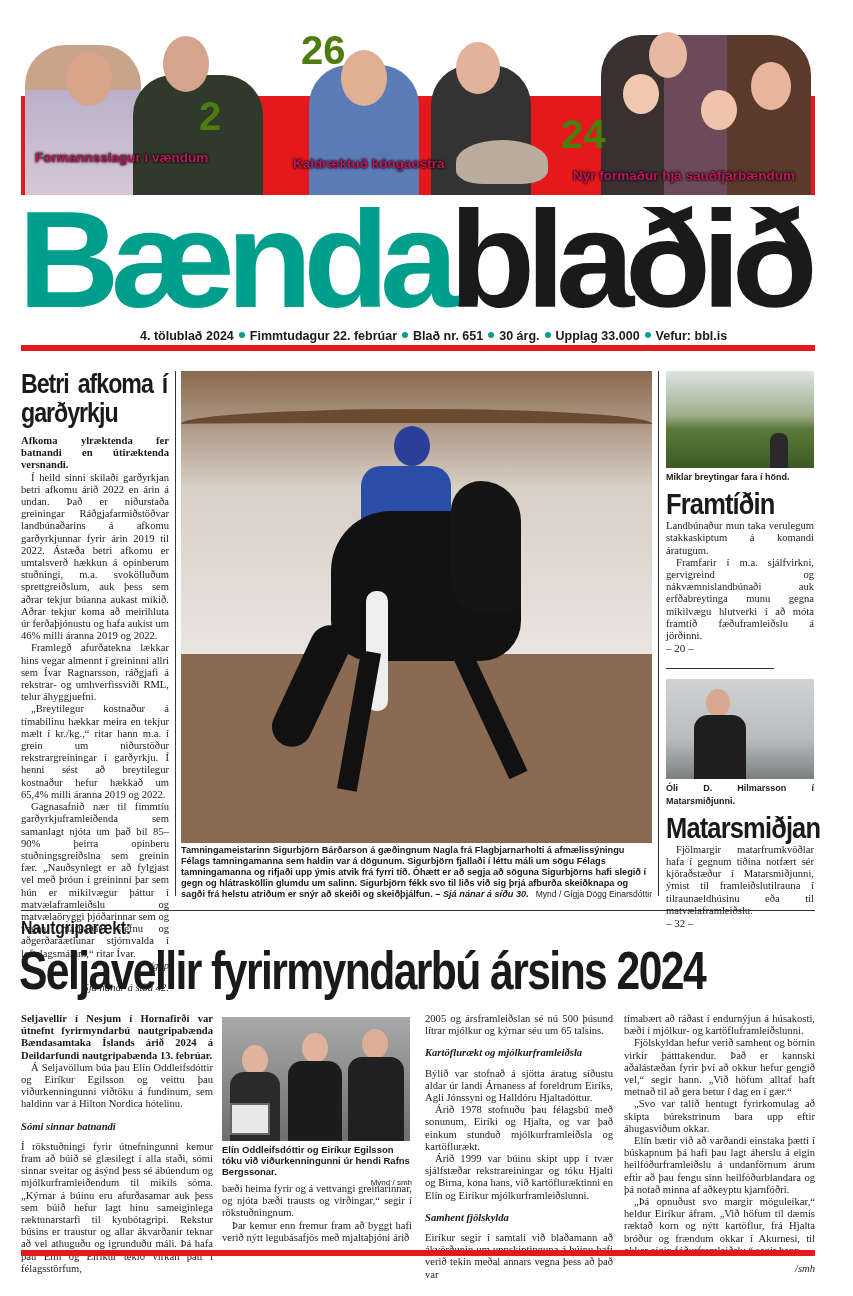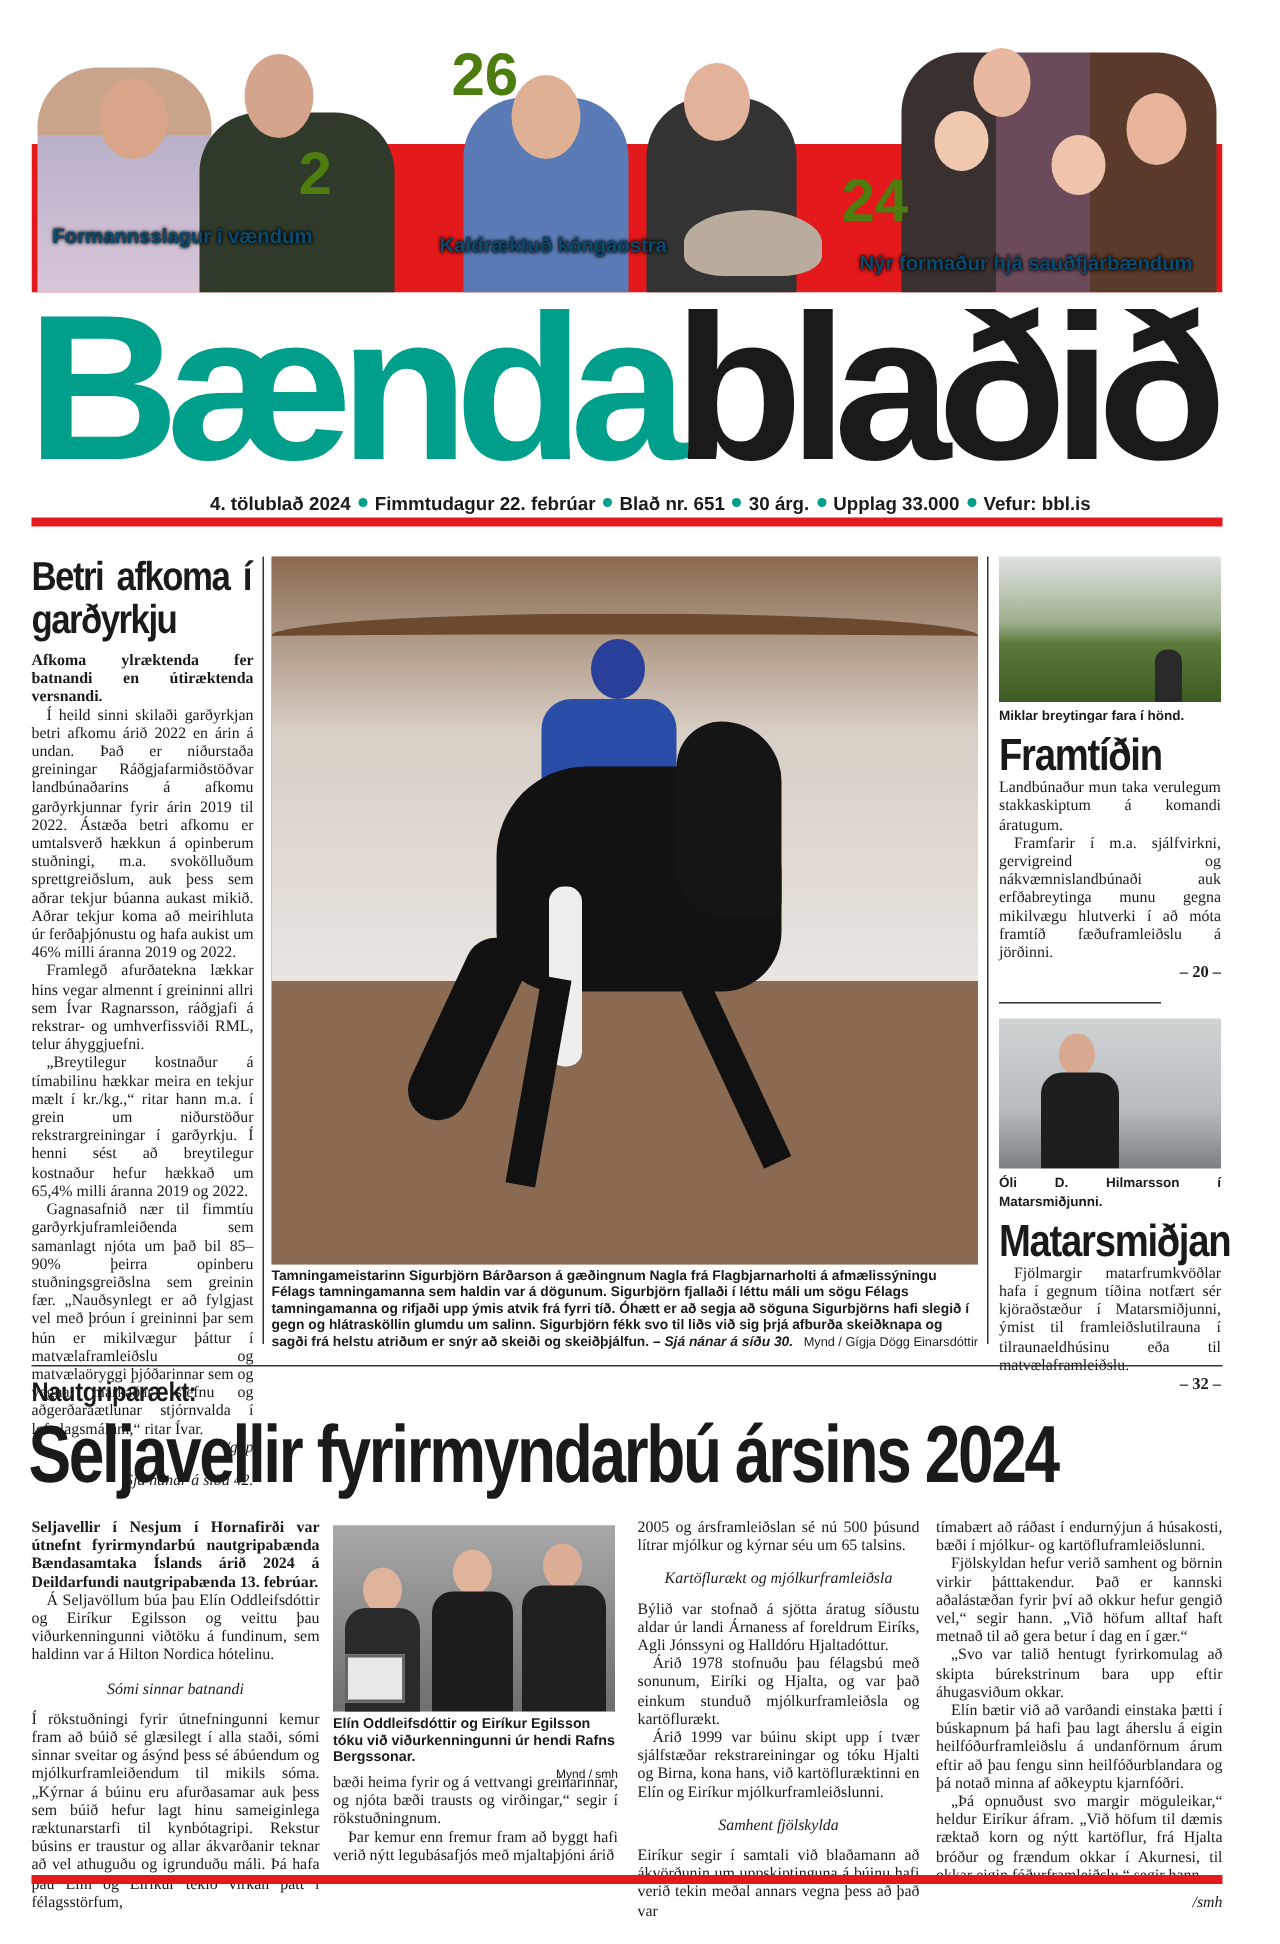--- a/index.html
+++ b/index.html
@@ -3,21 +3,21 @@
 <meta charset="utf-8">
 <style>
 *{box-sizing:border-box;margin:0;padding:0}
 body{width:853px;height:1296px;background:#fff;font-family:"Liberation Serif",serif;color:#1a1a1a;position:relative;overflow:hidden}
 
 #banner{position:absolute;left:21px;top:22px;width:794px;height:173px;overflow:hidden}
 #banner .redband{position:absolute;left:0;top:74px;width:100%;height:99px;background:#e3191b}
 .teaser{position:absolute;top:0;height:173px}
 .teaser .photo{position:absolute;bottom:0;border-radius:40px 40px 0 0}
 .teaser .num{position:absolute;font-family:"Liberation Sans",sans-serif;font-weight:bold;font-size:40px;color:#4d7c0f;line-height:1}
-.teaser .cap{position:absolute;bottom:30px;font-family:"Liberation Sans",sans-serif;font-weight:bold;font-size:13.5px;color:#0c4a6e;text-shadow:0 0 3px #000,0 0 2px #000;white-space:nowrap}
+.teaser .cap{position:absolute;bottom:30px;font-family:"Liberation Sans",sans-serif;font-weight:bold;font-size:13.5px;color:#be185d;text-shadow:0 0 3px #000,0 0 2px #000;white-space:nowrap}
 
 #masthead{position:absolute;left:18px;top:196px;width:800px;height:126px;font-family:"Liberation Sans",sans-serif;font-weight:900;font-size:138px;letter-spacing:-9px;line-height:126px;white-space:nowrap;transform:scaleX(1.02);transform-origin:left}
 #masthead .a{color:#009f8b}
 #masthead .b{color:#1a1a1a}
 #issue{position:absolute;left:140px;top:329px;font-family:"Liberation Sans",sans-serif;font-weight:bold;font-size:12.5px;white-space:nowrap}
 #issue .dot{display:inline-block;width:6px;height:6px;border-radius:50%;background:#009f8b;margin:0 5px 2px}
 .redrule{position:absolute;left:21px;width:794px;height:6px;background:#e3191b}
 
 .col-text{font-size:10.6px;line-height:12.2px;text-align:justify;hyphens:auto}
 .col-text p{text-indent:10px}
@@ -30,28 +30,28 @@
 .vline{position:absolute;width:1px;background:#333}
 
 #mainphoto{position:absolute;left:181px;top:371px;width:471px;height:472px;overflow:hidden;background:#9a7b5f}
 #maincap{position:absolute;left:181px;top:845px;width:471px;font-family:"Liberation Sans",sans-serif;font-size:9.2px;line-height:11px;font-weight:bold}
 #maincap .credit{font-weight:normal;float:right;font-size:8.5px}
 
 #right{position:absolute;left:666px;top:371px;width:148px}
 .rphoto{width:148px;position:relative;overflow:hidden}
 .rcap{font-family:"Liberation Sans",sans-serif;font-weight:bold;font-size:9px;margin:3px 0 4px}
 #right h2{font-family:"Liberation Sans",sans-serif;font-weight:bold;font-size:30px;line-height:33px;letter-spacing:-1px;transform:scaleX(.85);transform-origin:left;width:175px}
-.pageref{text-align:right;font-weight:bold;font-size:11px}
+.pageref{font-weight:normal;font-size:11px}
 .shortrule{height:1px;background:#333;width:108px;margin:14px 0 10px}
 
 #hrule{position:absolute;left:21px;top:910px;width:794px;height:1px;background:#333}
 #kicker{position:absolute;left:21px;top:918px;font-family:"Liberation Sans",sans-serif;font-weight:bold;font-size:18px;letter-spacing:-.3px;transform:scaleX(.88);transform-origin:left}
 #headline{position:absolute;left:19px;top:940px;font-family:"Liberation Sans",sans-serif;font-weight:bold;font-size:54px;line-height:60px;letter-spacing:-2px;white-space:nowrap;transform:scaleX(.79);transform-origin:left}
 .bcol{position:absolute;top:1013px;width:190px}
-.subhead{text-align:center;font-style:italic;font-weight:normal;margin:10px 0 8px}
+.subhead{text-align:left;font-style:italic;font-weight:bold;margin:10px 0 8px}
 #storyphoto{position:absolute;left:222px;top:1017px;width:188px;height:124px;background:#8a8a8a;overflow:hidden}
 #storycap{position:absolute;left:222px;top:1144px;width:190px;font-family:"Liberation Sans",sans-serif;font-weight:bold;font-size:9.5px;line-height:11px}
 #storycap .credit{display:block;text-align:right;font-weight:normal;font-size:8px}
 </style>
 </head>
 <body>
 
 <div id="banner">
   <div class="redband"></div>
 

